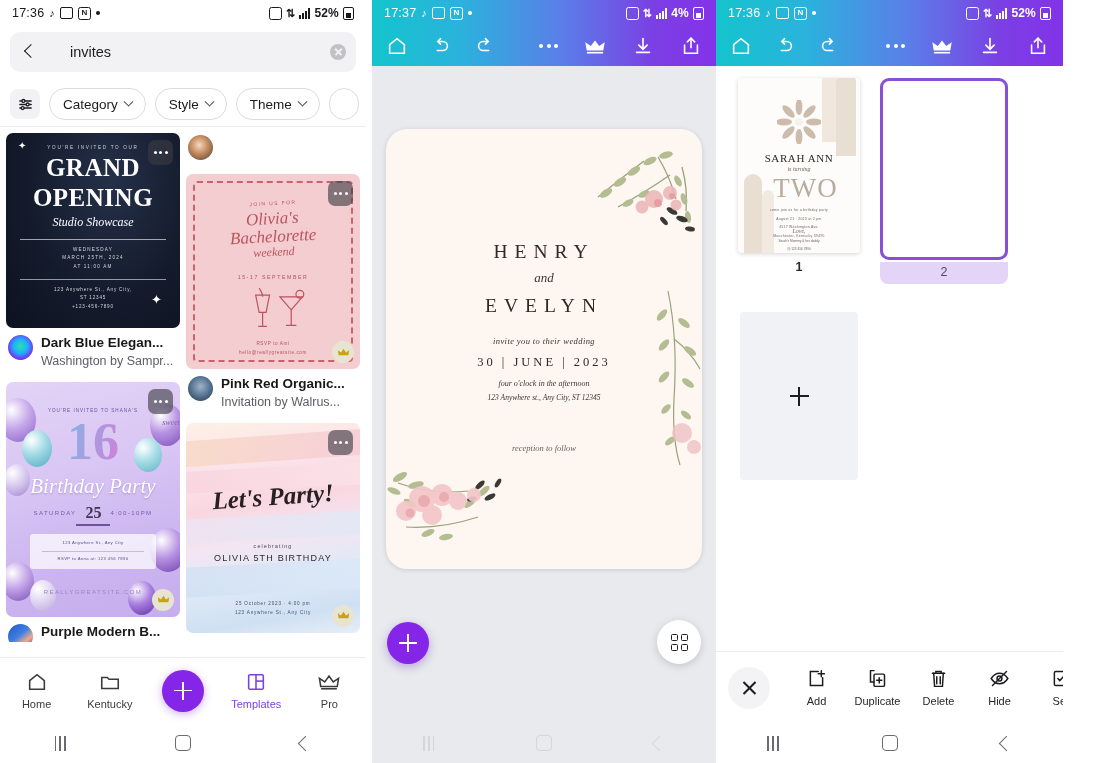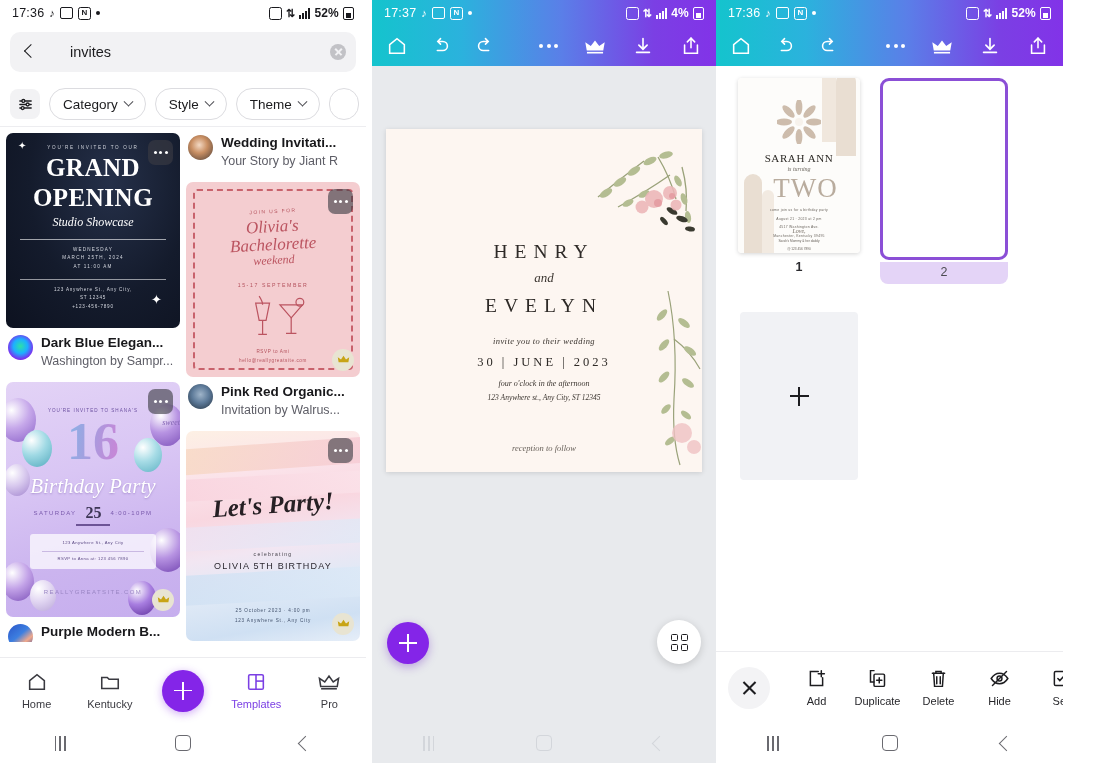--- a/index.html
+++ b/index.html
@@ -163,22 +163,22 @@
   
   .editor-top { background:linear-gradient(90deg,#14c4cd 0%,#2bb2dd 26%, #5a7fe8 55%, #7b3fe4 82%, #8233e8 100%); }
   .ed-tools { height:40px; display:flex; align-items:center; padding:0 14px; color:#fff; }
   .ed-tools .left { display:flex; align-items:center; gap:22px; }
   .ed-tools .right { margin-left:auto; display:flex; align-items:center; gap:26px; }
   .ed-tools svg { width:22px;height:22px; display:block;}
   .ed-dots{display:flex;gap:3.5px;align-items:center;}
   .ed-dots i{width:4px;height:4px;border-radius:50%;background:#fff;display:block;}
 
   .canvas-area { position:relative; height:618px; background:#e8eaed; }
-  .invite-card { position:absolute; left:14px; top:63px; width:316px; height:343px;
-    background:#fdf6f1; box-shadow:0 1px 5px rgba(0,0,0,.13); overflow:hidden; }
+  .invite-card { position:absolute; left:14px; top:63px; width:316px; height:440px;
+    background:#fdf6f1; box-shadow:0 1px 5px rgba(0,0,0,.13); overflow:hidden;border-radius:21px; }
   .inv-names { position:absolute; left:0; right:0; top:112px; text-align:center; }
   .inv-n1,.inv-n2 { font-family:"Liberation Serif",serif; font-size:19.5px; letter-spacing:7px; color:#2e2a27; }
   .inv-and { font-family:"Liberation Serif",serif; font-style:italic; font-size:13px; color:#3a342f; margin:7px 0 9px 0; }
   .inv-invite { position:absolute;left:0;right:0;top:207px;text-align:center;
     font-family:"Liberation Serif",serif;font-style:italic;font-size:8.5px;color:#3a342f;letter-spacing:.4px;}
   .inv-date { position:absolute;left:0;right:0;top:226px;text-align:center;
     font-family:"Liberation Serif",serif;font-size:12.5px;letter-spacing:3px;color:#2e2a27;}
   .inv-time { position:absolute;left:0;right:0;top:250px;text-align:center;
     font-family:"Liberation Serif",serif;font-style:italic;font-size:8px;color:#3a342f;}
   .inv-addr { position:absolute;left:0;right:0;top:264px;text-align:center;
@@ -400,24 +400,20 @@
             </div>
           </div>
         </div>
       </div>
 
       <div class="col col-right">
 
         <div>
           <div class="tpl-meta" style="padding-top:36px;">
             <div class="avatar" style="background:radial-gradient(circle at 45% 40%,#f3d9c4 0%,#c98f63 40%,#4a3b33 100%);"></div>
-            <div class="meta-txt">
-              <div class="meta-title">Wedding Invitati...</div>
-              <div class="meta-sub">Your Story by Jiant R</div>
-            </div>
           </div>
         </div>
 
         <div>
           <div class="tpl-card">
             <div class="art-pink">
               <div class="pink-inner"></div>
               <div class="pk-1">JOIN US FOR</div>
               <div class="pk-2">
                 <div>Olivia's</div>

